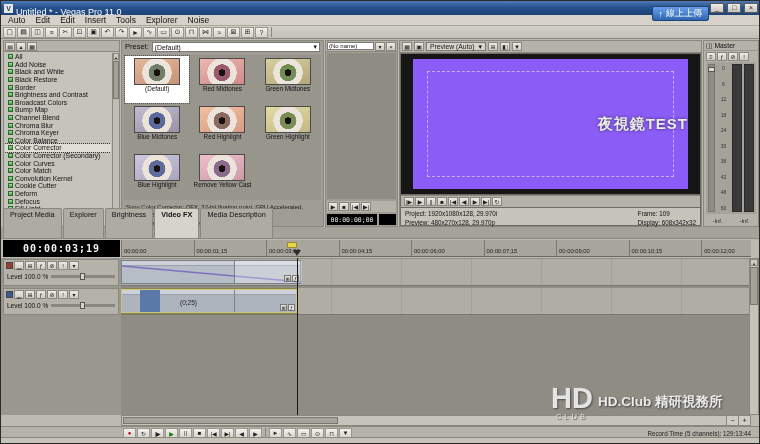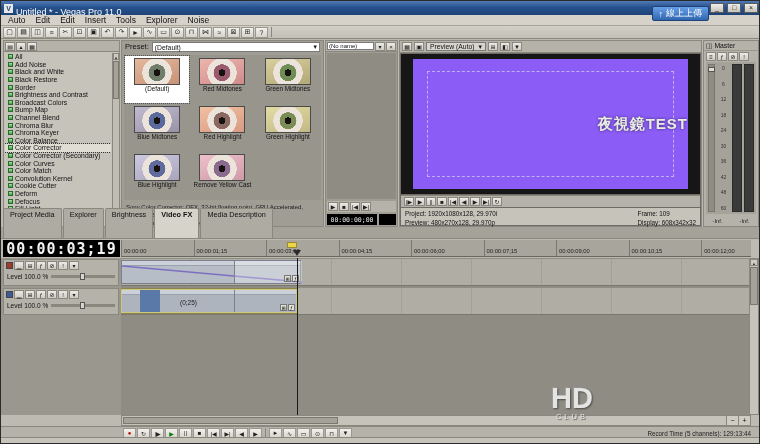--- a/index.html
+++ b/index.html
@@ -96,21 +96,21 @@
   .mx-meter{flex:1;background:#3a3a3a;border:1px solid #2a2a2a;}
   .mx-foot{position:absolute;left:0;right:0;bottom:1px;height:9px;font-size:5.8px;display:flex;
            justify-content:space-around;align-items:center;color:#222;}
   
   .tab-row{position:absolute;left:0;top:226px;width:760px;height:12px;background:#a5a29a;display:flex;
            align-items:flex-end;gap:1px;padding-left:2px;font-size:7.3px;border-bottom:1px solid #8a877f;}
   .tab{padding:1px 6px 19px;background:#aeaba3;border:1px solid #8a877f;border-bottom:none;border-radius:2px 2px 0 0;}
   .tab.active{background:#d6d3cb;font-weight:bold;}
   
   .tl-tc{position:absolute;left:2px;top:239px;width:117px;height:17px;background:#000;color:#f2f2f2;
-         font-family:"DejaVu Sans Mono",monospace;font-size:15px;font-weight:bold;letter-spacing:1px;
+         font-family:"DejaVu Sans Mono",monospace;font-size:10px;font-weight:bold;letter-spacing:1px;
          display:flex;align-items:center;justify-content:center;}
   .tl-ruler{position:absolute;left:120px;top:239px;width:630px;height:17px;background:#a8a59d;
             border-bottom:1px solid #6a675f;overflow:hidden;white-space:nowrap;}
   .ruler-cell{display:inline-block;width:70px;height:17px;border-left:1px solid #7a776f;
               font-size:5.8px;padding:8px 0 0 2px;color:#222;}
   .ruler-flag{position:absolute;left:166px;top:2px;width:10px;height:6px;background:#ecd44a;border:1px solid #9a8a2a;}
   .ruler-caret{position:absolute;left:172px;top:10px;width:0;height:0;
                border-left:4px solid transparent;border-right:4px solid transparent;border-top:6px solid #2a2a2a;}
   .tl-left{position:absolute;left:0;top:257px;width:120px;height:157px;background:#9a978f;}
   .track-header{position:absolute;left:2px;width:116px;height:27px;background:#b5b2aa;border:1px solid #8a877f;}
@@ -893,16 +893,17 @@
   </div>
 
   <div class="statusbar"></div>
 
   <div class="watermark">
     <div class="wm-logo">
       <div class="wm-hd">HD</div>
       <div class="wm-club">CLUB</div>
     </div>
     <div class="wm-text">
+      <div class="wm-title">HD.Club 精研視務所</div>
     </div>
   </div>
 
 </div>
 
 </body></html>

